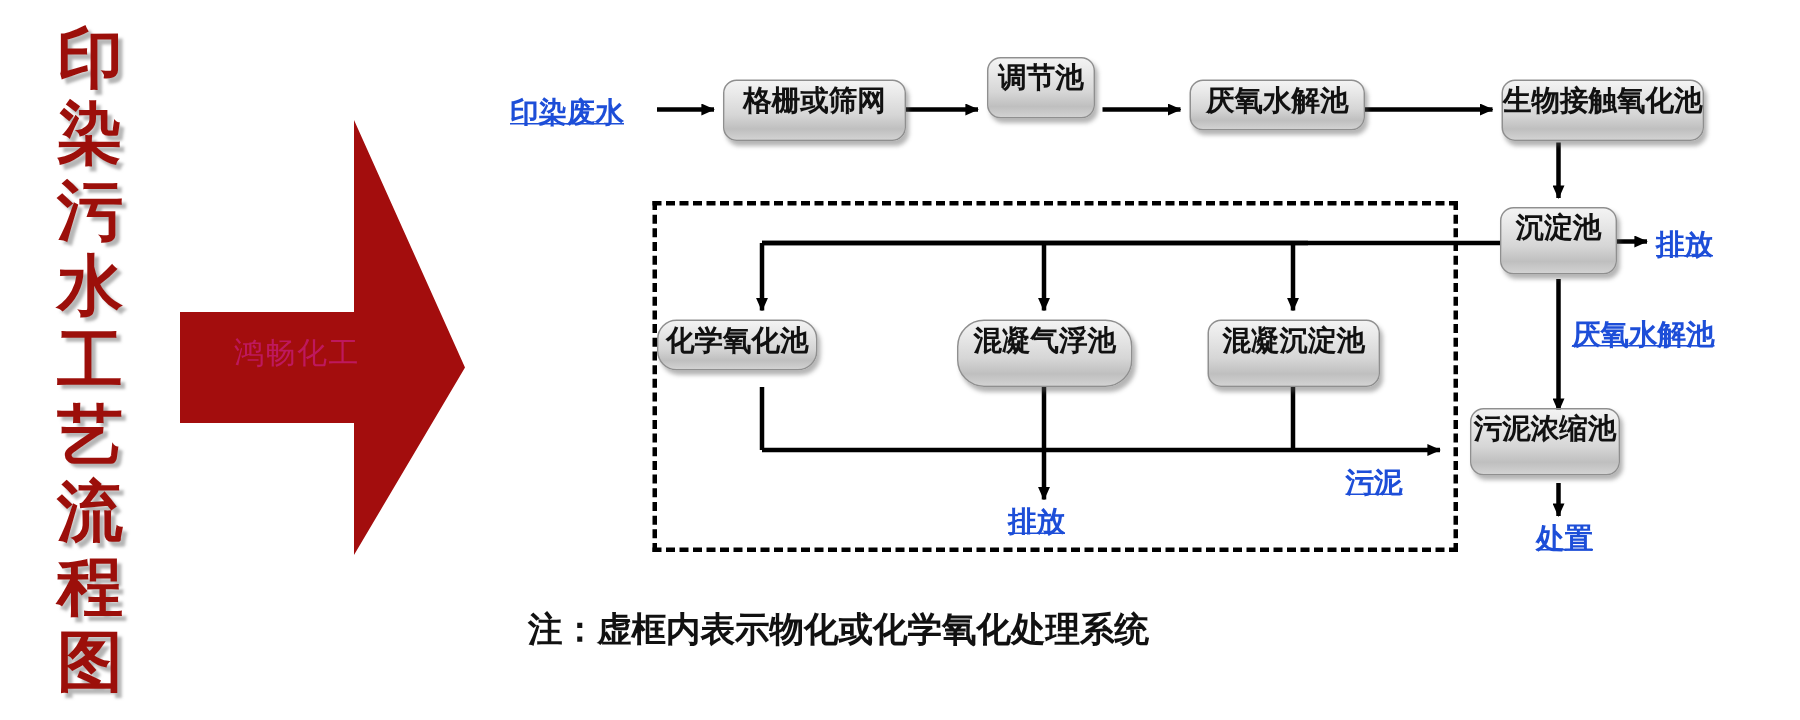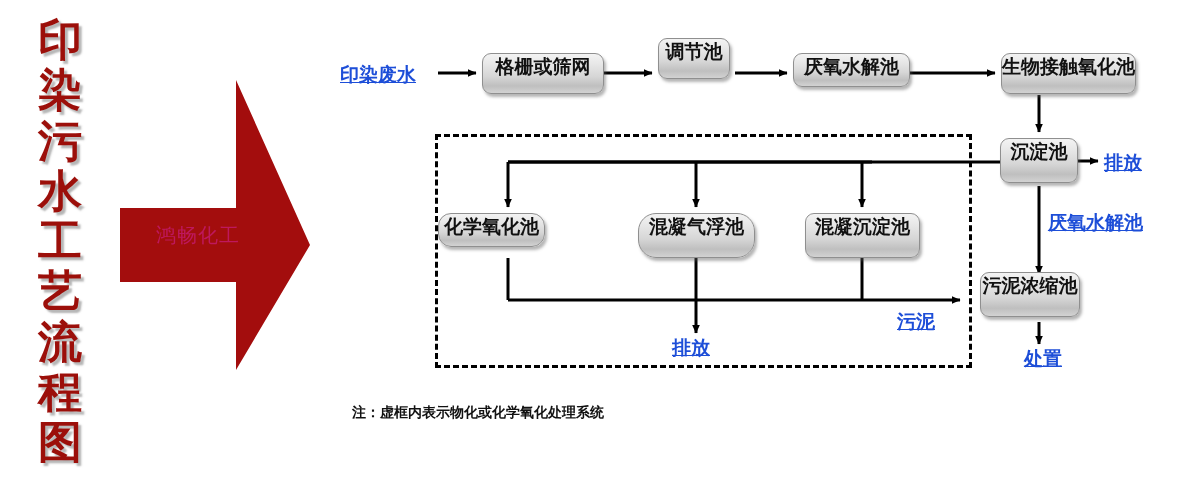--- a/index.html
+++ b/index.html
@@ -98,21 +98,21 @@
     white-space: nowrap;
     user-select: none;
     text-decoration: underline;
   }
   #note-text {
     position: absolute;
     left: 352px;
     top: 404px;
     font-family: "DejaVu Serif", "Liberation Serif", serif;
     font-weight: 700;
-    font-size: 14px;
+    font-size: 23px;
     color: #111111;
     white-space: nowrap;
     user-select: none;
     text-align: center;
   }
 
   
   #system-boundary {
     position: absolute;
     left: 435px;

